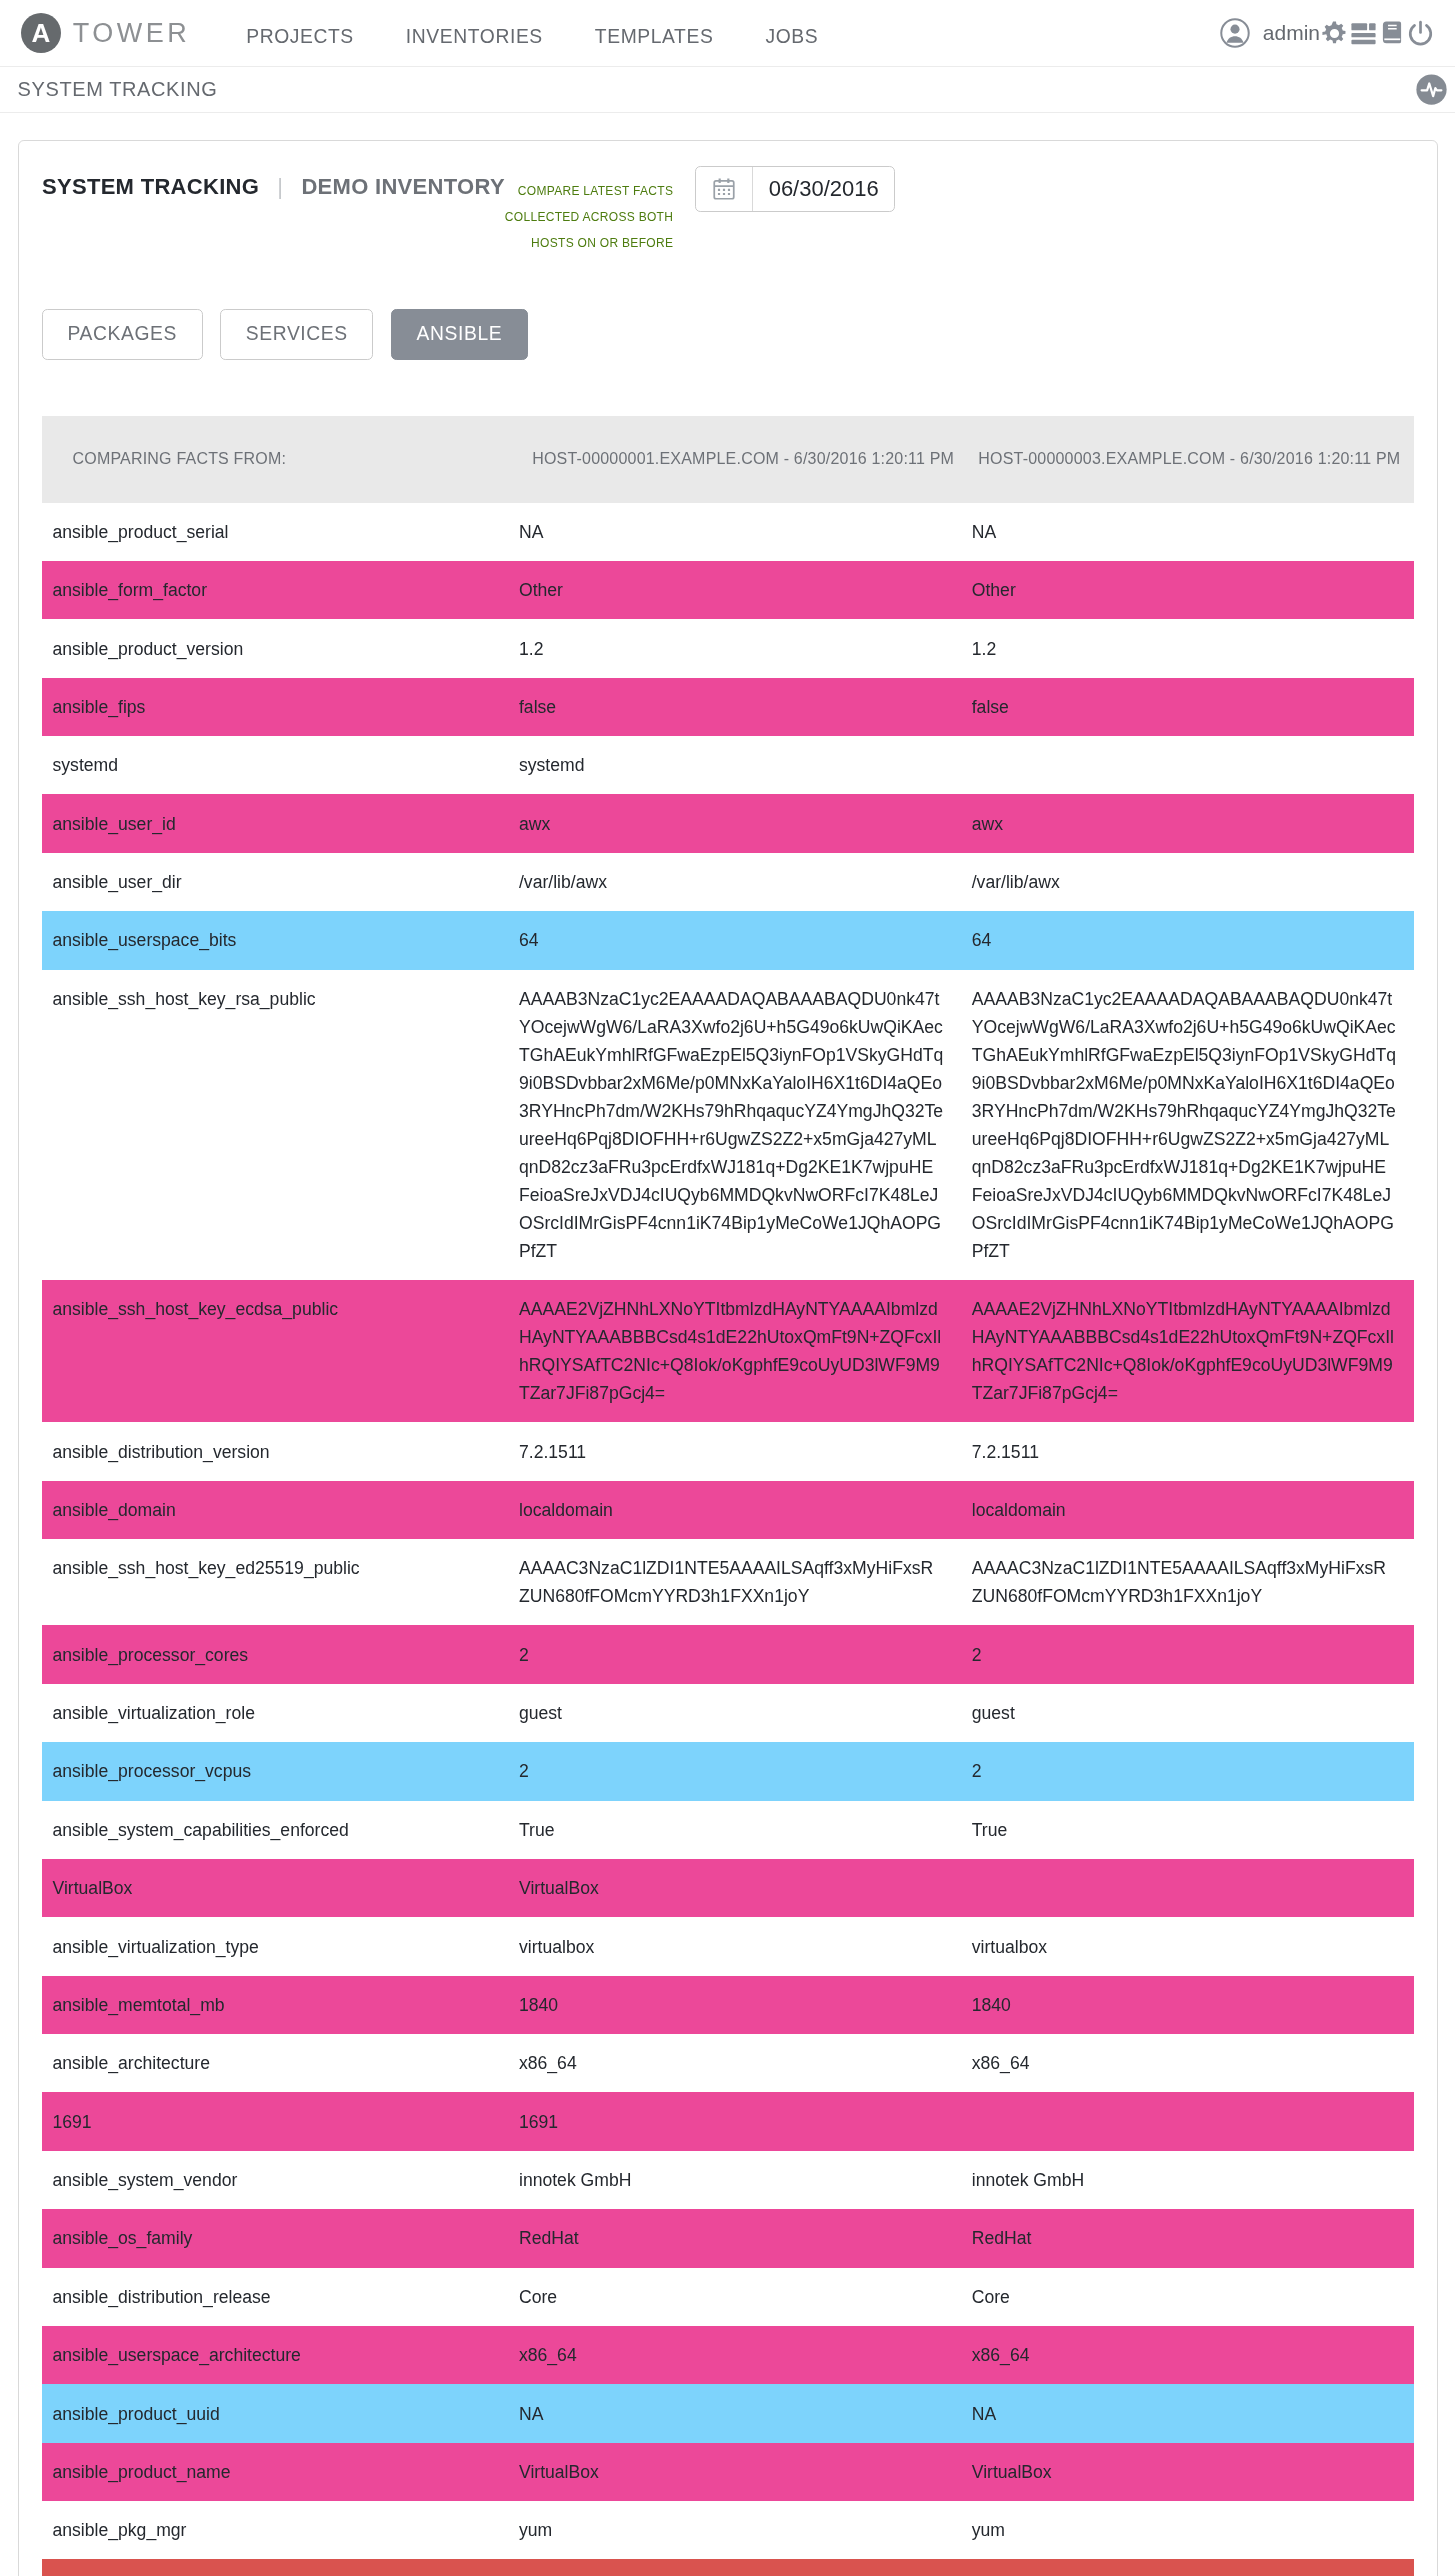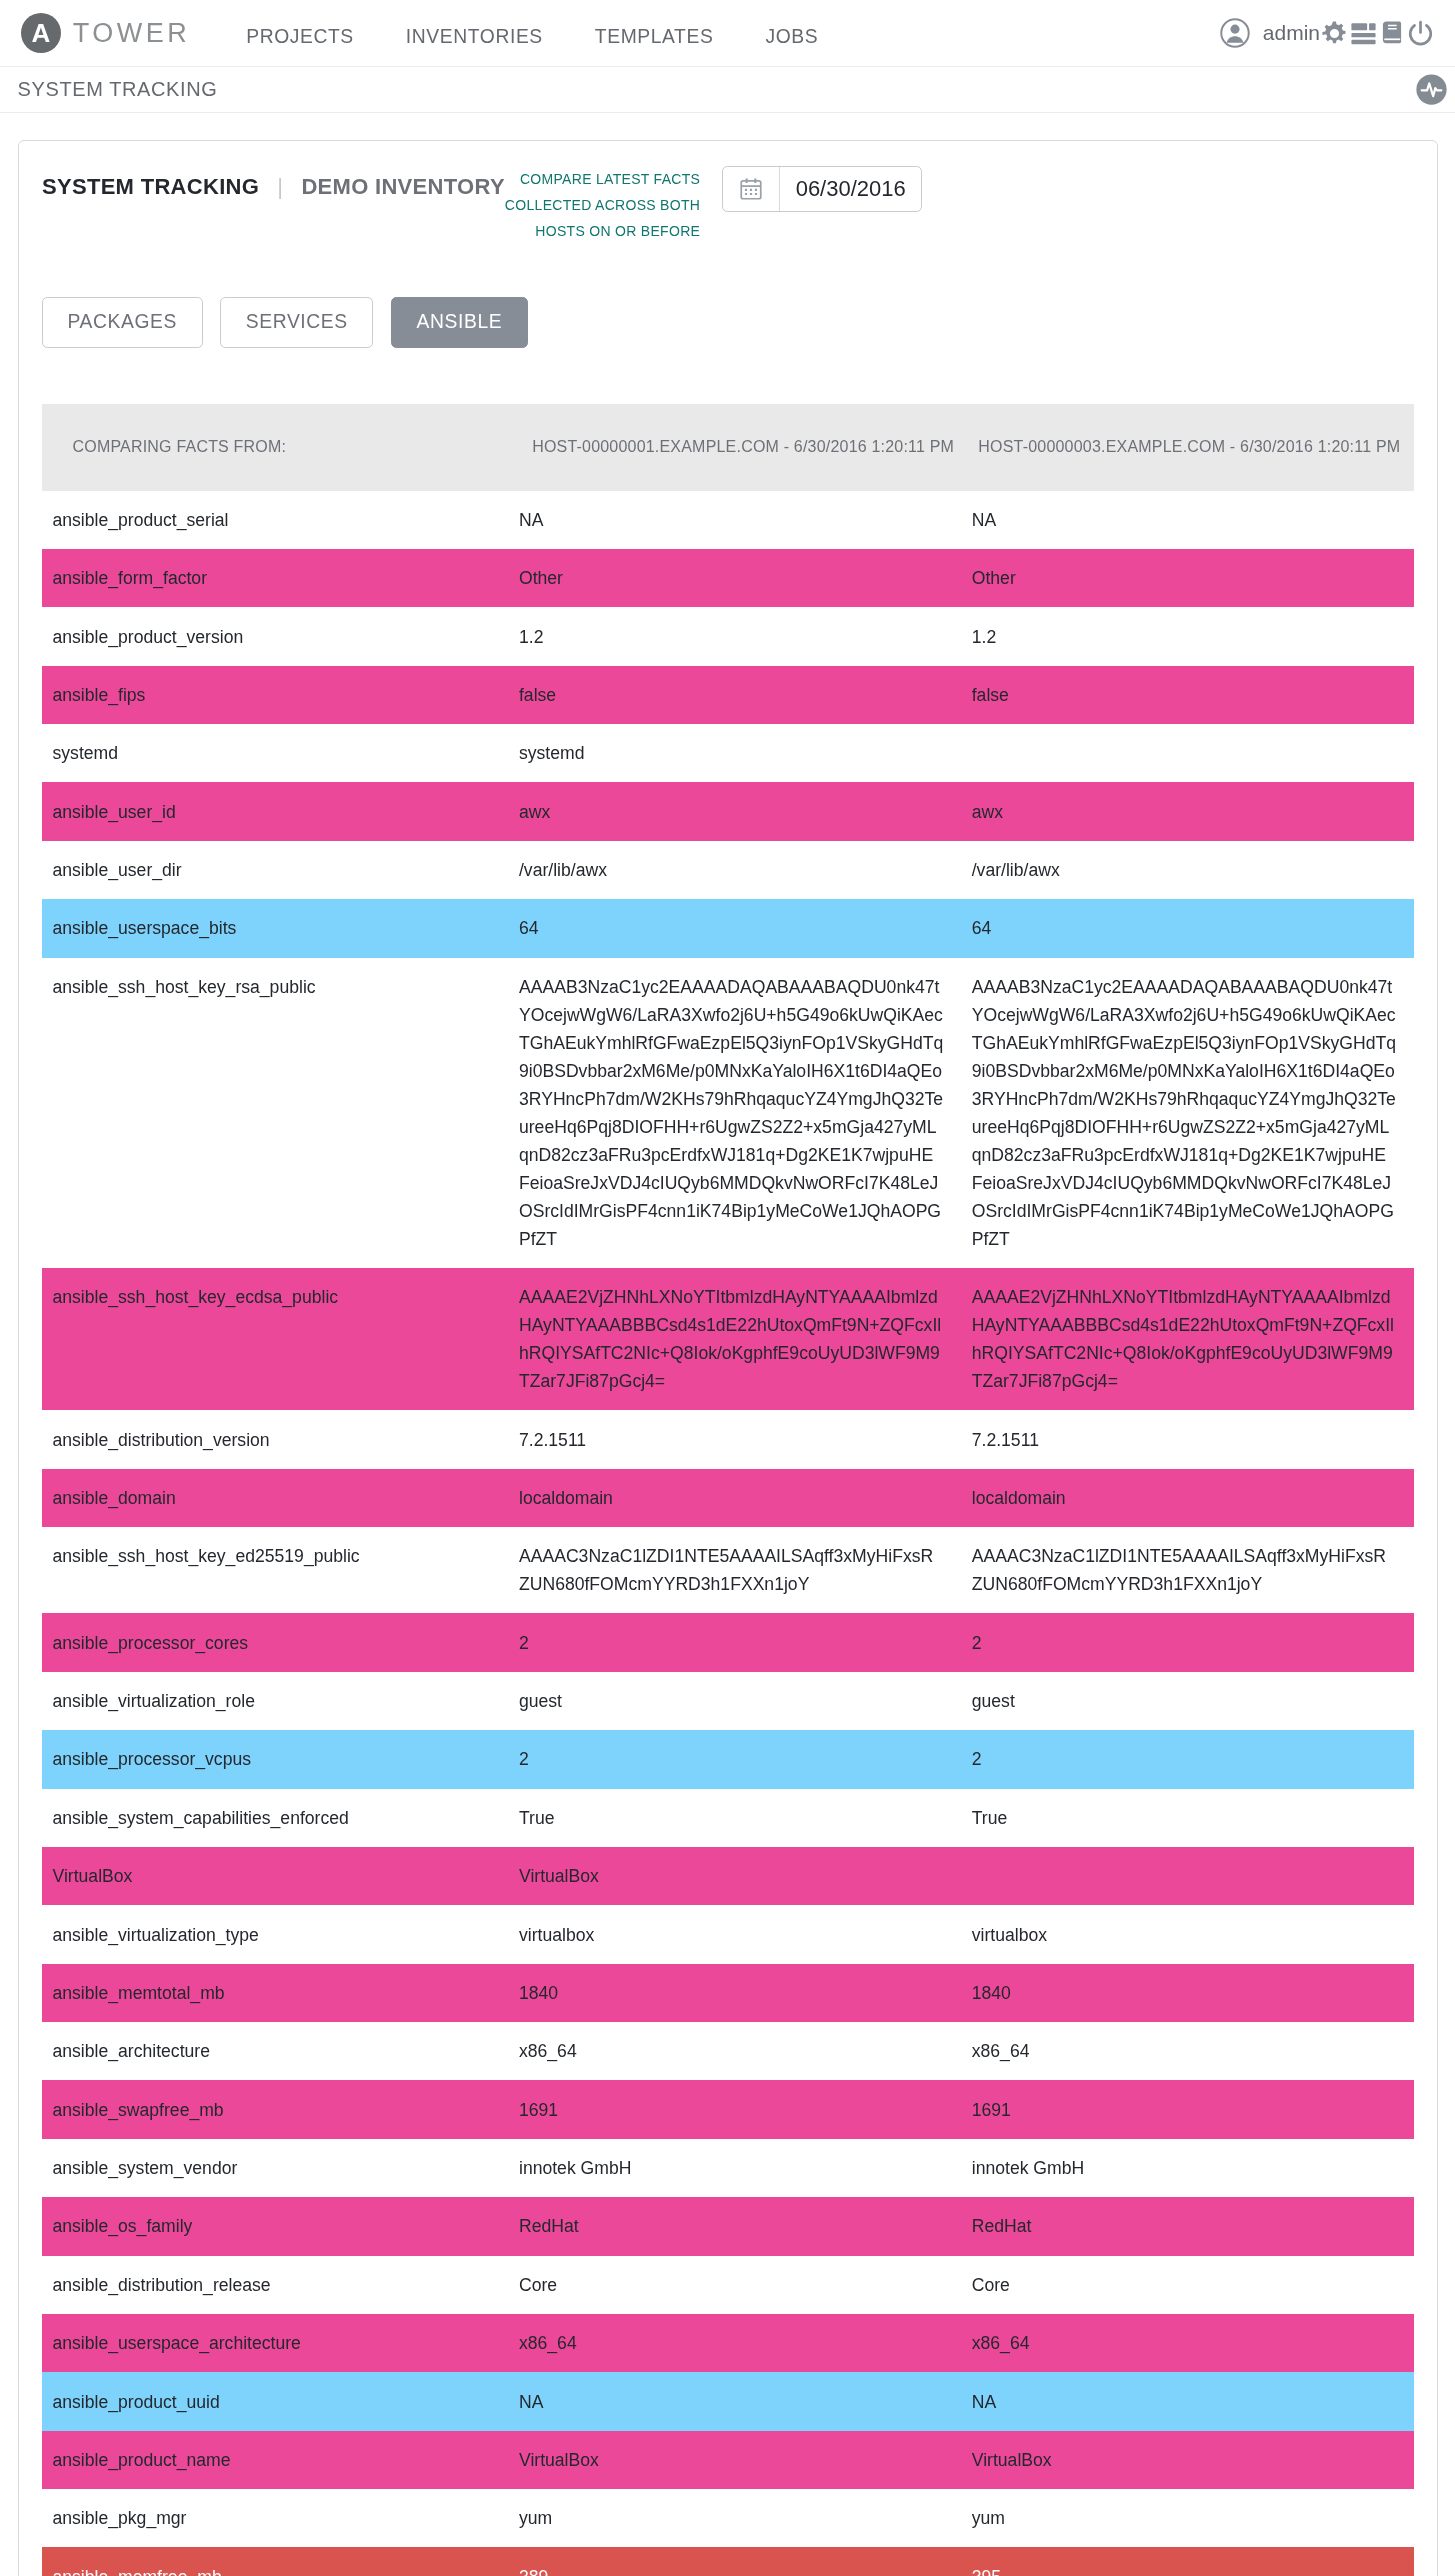--- a/index.html
+++ b/index.html
@@ -28,22 +28,22 @@
   .activity-btn { position: absolute; right: 8.2px; top: 6.4px; cursor: pointer; }
 
   
   .panel { margin: 27px 17.6px 0; border: 1.2px solid #d9d9d9; border-radius: 5.9px;
     padding: 24.6px 23.4px 0; background: #fff; }
   .panel-head { display: flex; align-items: flex-start; }
   .title-block { flex: 1; padding-top: 8.2px; font-size: 22px; letter-spacing: 0.3px; white-space: nowrap; }
   .page-title { font-weight: bold; color: #24282e; }
   .title-sep { color: #c6c9cc; margin: 0 11.7px; font-weight: 400; }
   .page-subtitle { color: #6d7177; font-weight: bold; }
-  .compare-label { text-align: right; font-size: 14px; color: #0f766e; letter-spacing: 0.3px;
-    line-height: 26px; margin-right: 22px; margin-top: 0; }
+  .compare-label { text-align: right; font-size: 12px; color: #4d7c0f; letter-spacing: 0.3px;
+    line-height: 26px; margin-right: 22px; margin-top: 12px; }
   .date-box { display: flex; align-items: stretch; height: 46px; border: 1.2px solid #cbcbcb;
     border-radius: 5.3px; overflow: hidden; background: #fff; cursor: pointer; }
   .date-cal { width: 57px; display: flex; align-items: center; justify-content: center;
     border-right: 1.2px solid #d9d9d9; }
   .date-value { width: 141px; display: flex; align-items: center; justify-content: center;
     font-size: 22px; color: #24282e; }
   .head-spacer { flex: 1.28; }
 
   
   .tabs { display: flex; gap: 17.6px; margin-top: 53px; }
@@ -277,21 +277,20 @@
           <div class="tcell fact">ansible_memtotal_mb</div>
           <div class="tcell v1">1840</div>
           <div class="tcell v2">1840</div>
         </div>
         <div class="trow white">
           <div class="tcell fact">ansible_architecture</div>
           <div class="tcell v1">x86_64</div>
           <div class="tcell v2">x86_64</div>
         </div>
         <div class="trow light">
-          <div class="tcell fact">ansible_swapfree_mb</div>
           <div class="tcell v1">1691</div>
           <div class="tcell v2">1691</div>
         </div>
         <div class="trow white">
           <div class="tcell fact">ansible_system_vendor</div>
           <div class="tcell v1">innotek GmbH</div>
           <div class="tcell v2">innotek GmbH</div>
         </div>
         <div class="trow light">
           <div class="tcell fact">ansible_os_family</div>

